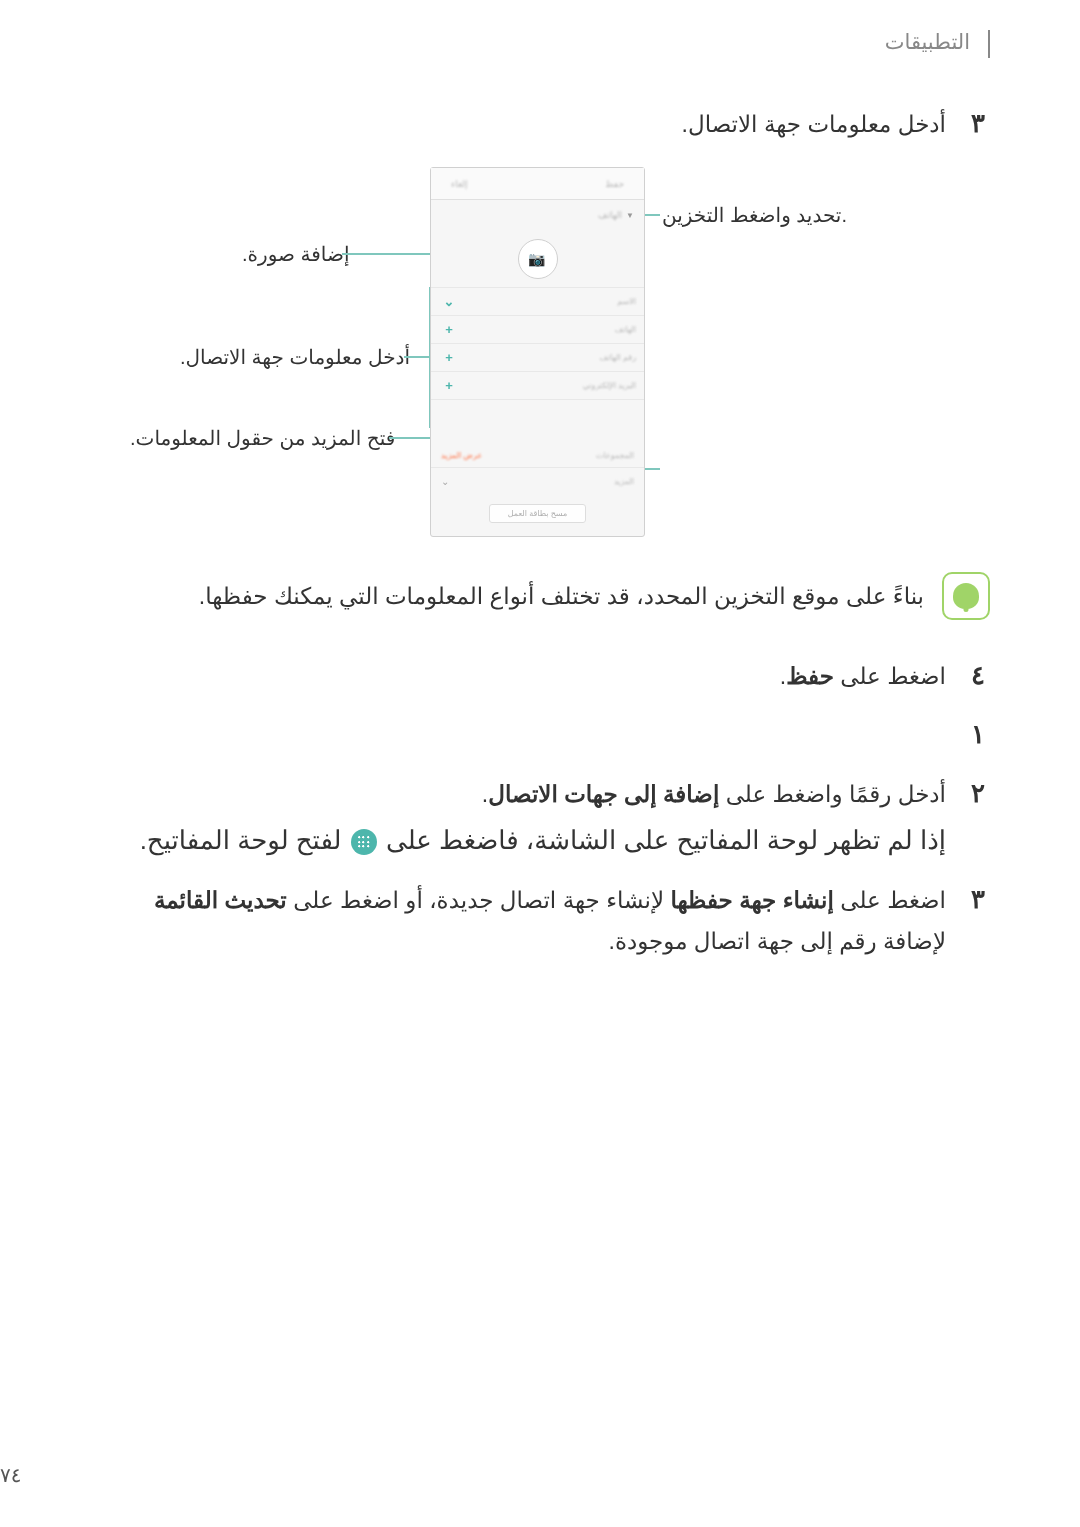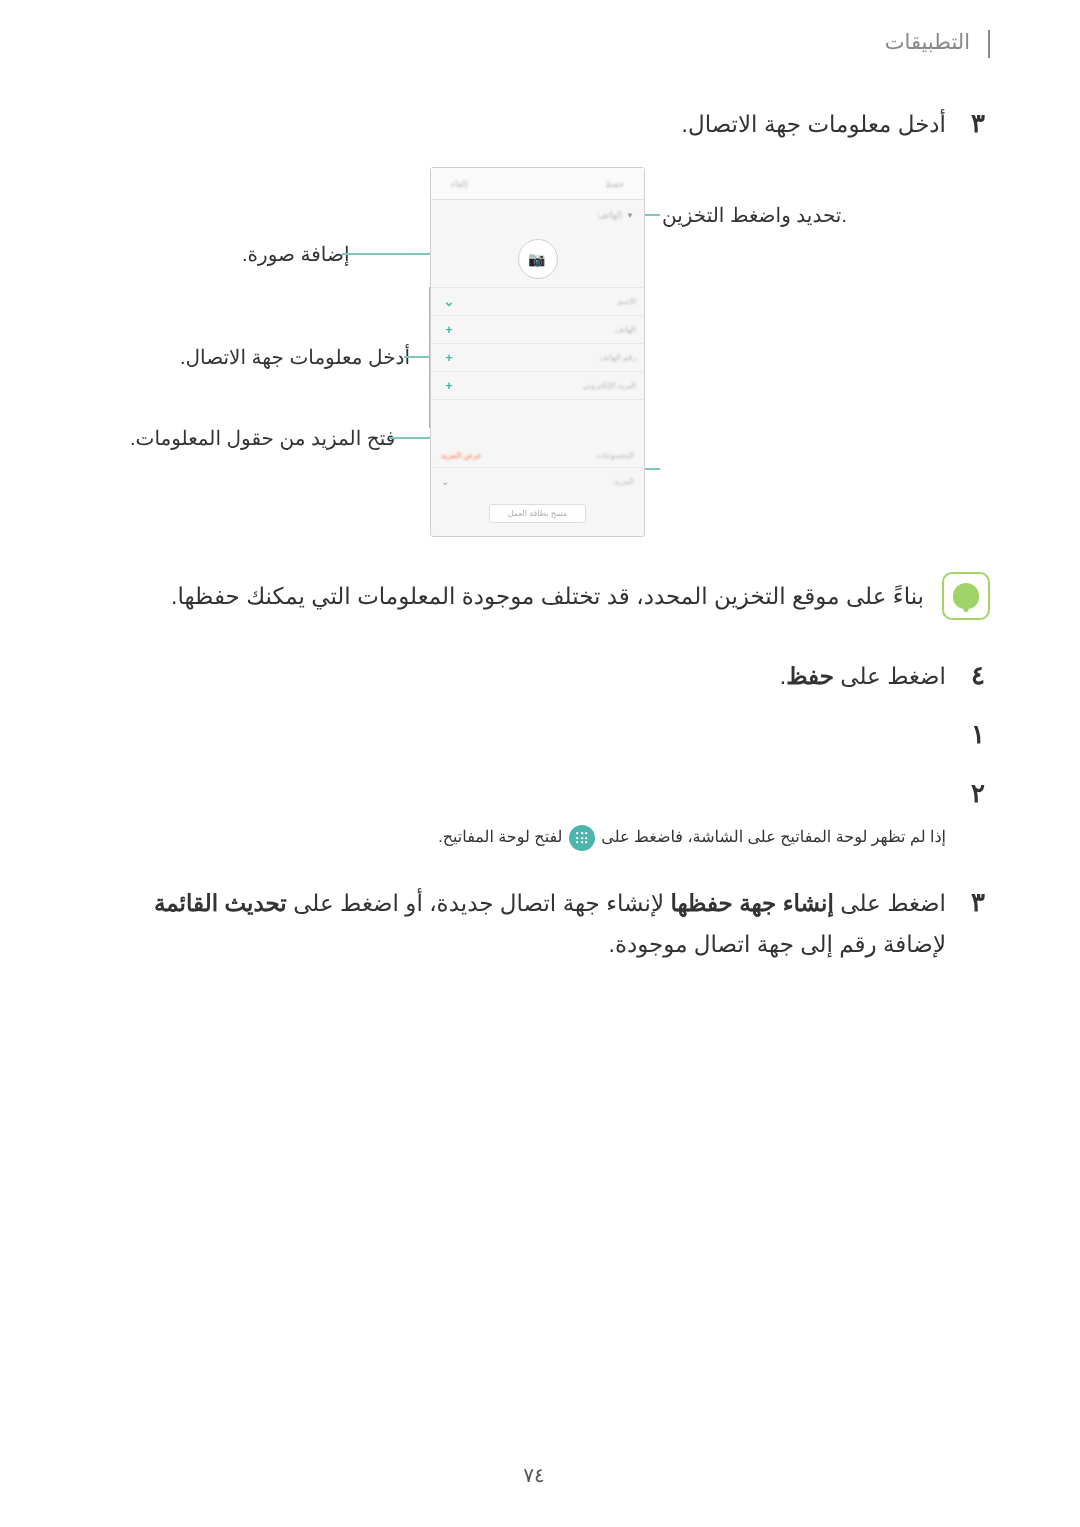--- a/index.html
+++ b/index.html
@@ -261,23 +261,23 @@
     background: #a0d468;
     border-radius: 50%;
   }
   .section-heading {
     font-size: 29px;
     font-weight: bold;
     margin: 40px 0 28px 0;
   }
   .step-sublevel {
     margin-right: 44px;
-    font-size: 16px;
+    font-size: 26px;
     margin-top: -12px;
-    margin-bottom: 28px;
+    margin-bottom: 20px;
     text-align: right;
   }
   .keypad-icon {
     display: inline-flex;
     width: 26px;
     height: 26px;
     background: #4db6ac;
     border-radius: 50%;
     vertical-align: middle;
     align-items: center;
@@ -305,21 +305,21 @@
       0 0, 4.6px 0, 9.2px 0,
       0 4.6px, 4.6px 4.6px, 9.2px 4.6px,
       0 9.2px, 4.6px 9.2px, 9.2px 9.2px;
     background-repeat: no-repeat;
   }
   .page-number {
     position: absolute;
     bottom: 40px;
     left: 0;
     right: 12px;
-    text-align: center;
+    text-align: left;
     font-size: 20px;
     color: #555;
   }
 </style>
 </head>
 <body>
 
 <div class="page-container">
   <div class="header-section">
     <span class="header-text">التطبيقات</span>
@@ -392,37 +392,40 @@
           <div class="scan-button">مسح بطاقة العمل</div>
         </div>
       </div>
     </div>
   </div>
 
   <div class="note-box">
     <div class="note-icon">
       <div class="note-bell"></div>
     </div>
-    <span>بناءً على موقع التخزين المحدد، قد تختلف موجودة المعلومات التي يمكنك حفظها.</span>
+    <span>بناءً على موقع التخزين المحدد، قد تختلف أنواع المعلومات التي يمكنك حفظها.</span>
   </div>
 
   <div class="step-line">
     <span class="step-number">٤</span>
     <span class="step-text">
       <span>اضغط على </span><span class="bold">حفظ</span><span>.</span>
     </span>
   </div>
 
 
   <div class="step-line">
     <span class="step-number">١</span>
   </div>
 
   <div class="step-line">
     <span class="step-number">٢</span>
+    <span class="step-text">
+      <span>أدخل رقمًا واضغط على </span><span class="bold">إضافة إلى جهات الاتصال</span><span>.</span>
+    </span>
   </div>
   <div class="step-sublevel">
     <span>إذا لم تظهر لوحة المفاتيح على الشاشة، فاضغط على </span><span class="keypad-icon"></span><span> لفتح لوحة المفاتيح.</span>
   </div>
 
   <div class="step-line" style="line-height:1.8;">
     <span class="step-number">٣</span>
     <span class="step-text">
       <span>اضغط على </span><span class="bold">إنشاء جهة حفظها</span><span> لإنشاء جهة اتصال جديدة، أو اضغط على </span><span class="bold">تحديث القائمة</span><span> لإضافة رقم إلى جهة اتصال موجودة.</span>
     </span>

